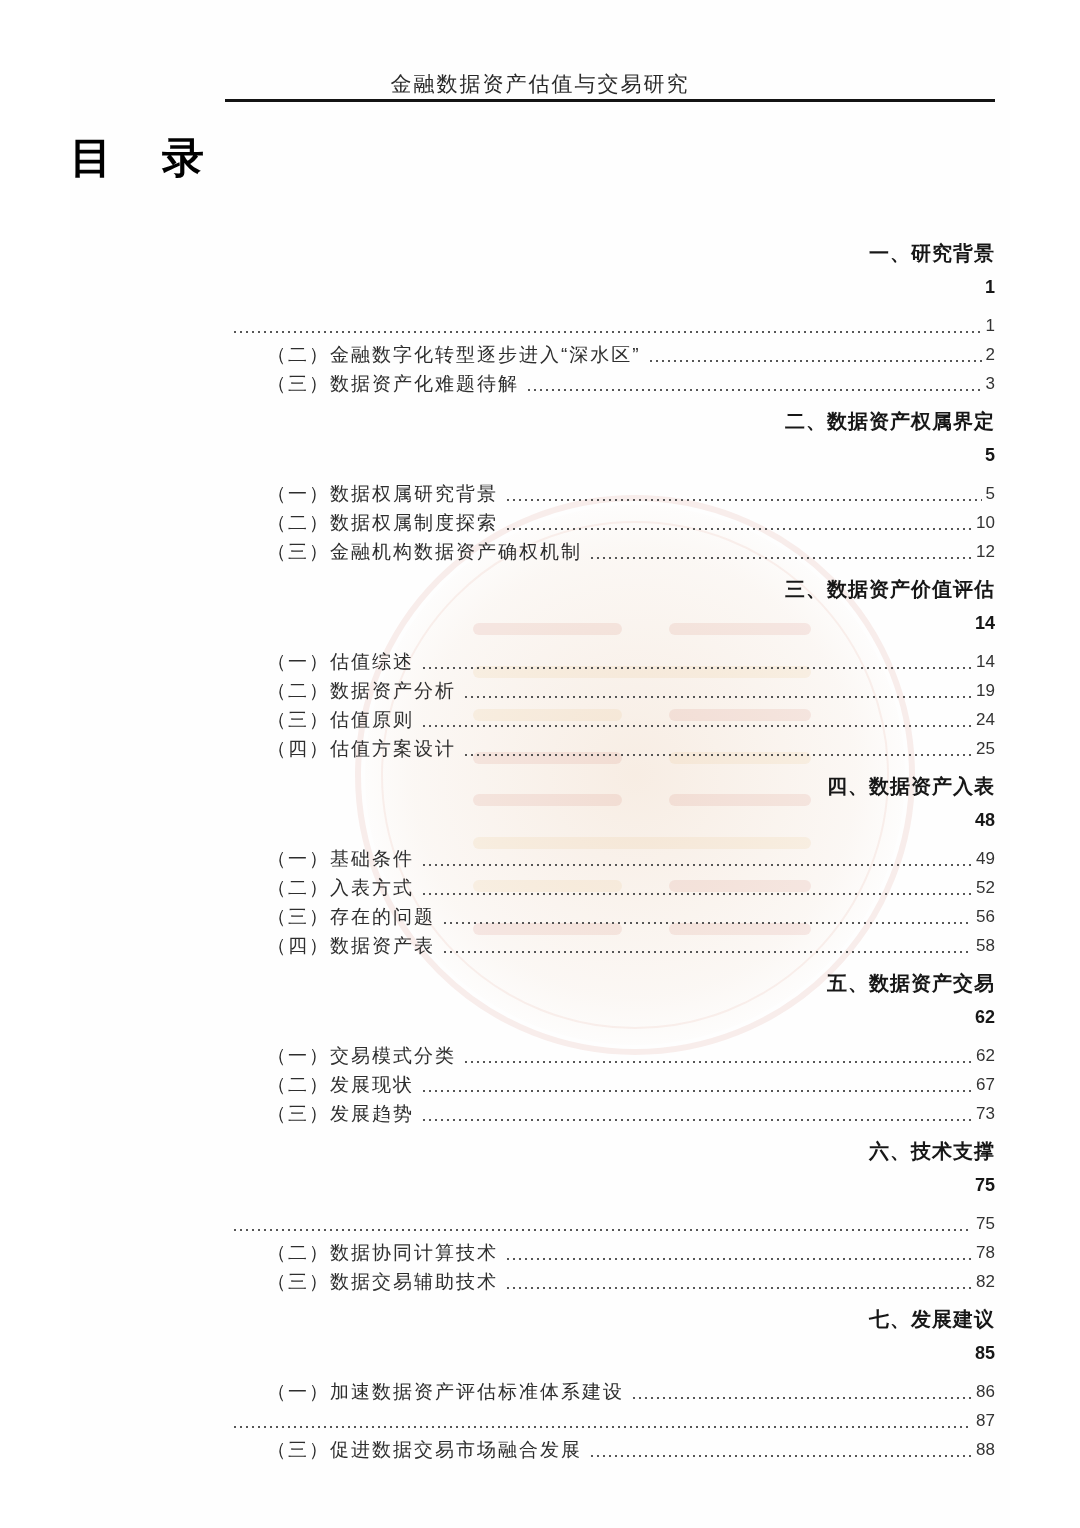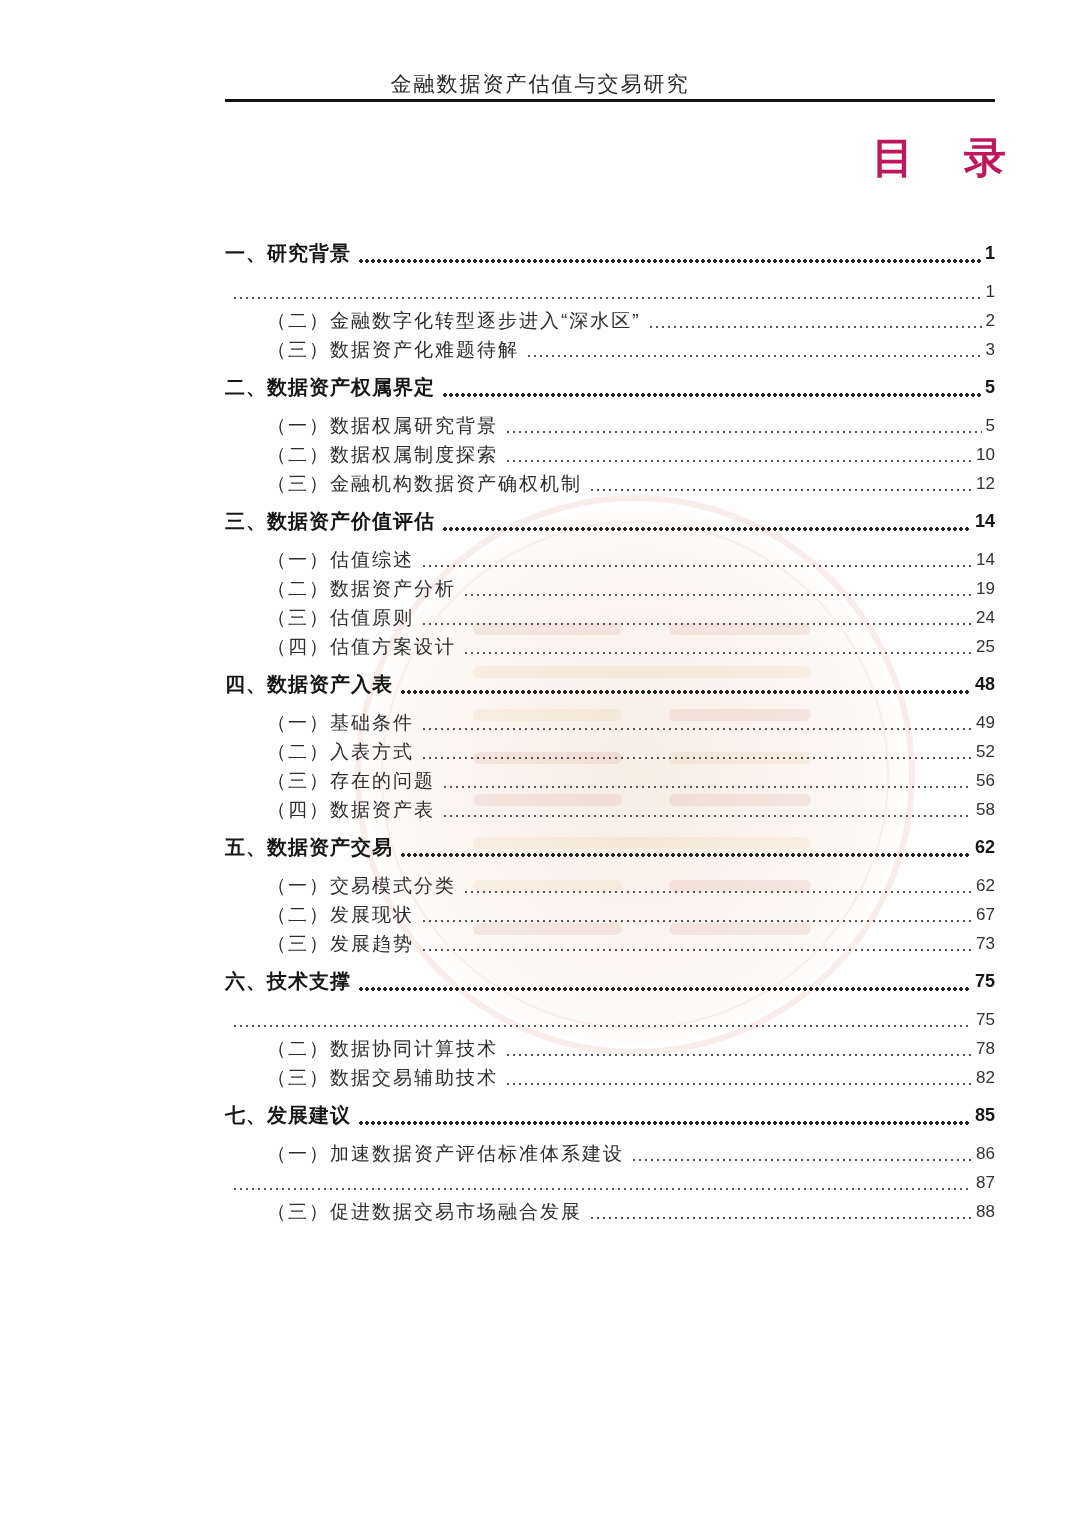--- a/index.html
+++ b/index.html
@@ -22,22 +22,22 @@
     font-size:21px; letter-spacing:2px; color:#2a2a2a;
   }
   .header-rule {
     position:absolute; top:99px; left:155px; width:770px; height:3px;
     background:#141414;
   }
 
   
   .toc-title {
     position:absolute; top:130px; left:0; width:100%;
-    text-align:right;
-    font-size:42px; font-weight:bold; color:#be185d;
+    text-align:left;
+    font-size:42px; font-weight:bold; color:#000000;
     letter-spacing:4px;
   }
 
   
   .wm {
     position:absolute; left:285px; top:495px;
     width:560px; height:560px;
     pointer-events:none;
   }
   .wm .wm-glow {
@@ -70,21 +70,21 @@
   .toc {
     position:absolute; top:230px; left:155px; width:770px;
   }
   .toc-row {
     display:flex; align-items:flex-end;
     line-height:29px;
   }
   .toc-row .label { white-space:nowrap; }
   .toc-row .pagenum { white-space:nowrap; text-align:right; }
 
-  .toc-row.level1 { margin:9px 0; }
+  .toc-row.level1 { margin:9px 0;flex-direction:column; }
   .toc-row.level1 .label {
     font-size:20px; font-weight:bold; color:#171717; letter-spacing:1px;
   }
   .toc-row.level1 .pagenum {
     font-size:18px; font-weight:bold; color:#171717;
   }
 
   .toc-row.level2 .label {
     padding-left:42px;
     font-size:19px; color:#2e2e2e; letter-spacing:2px;

